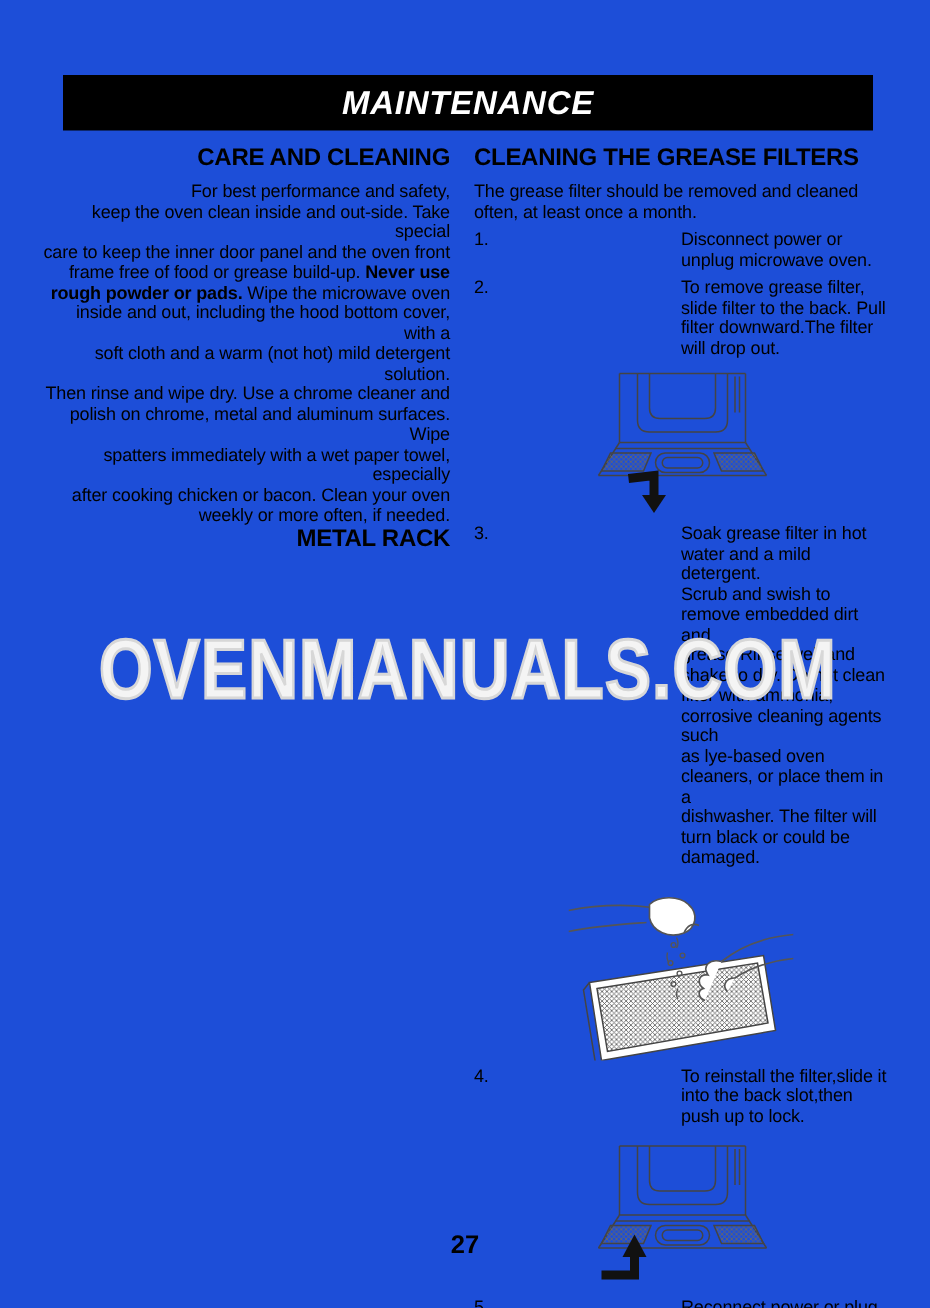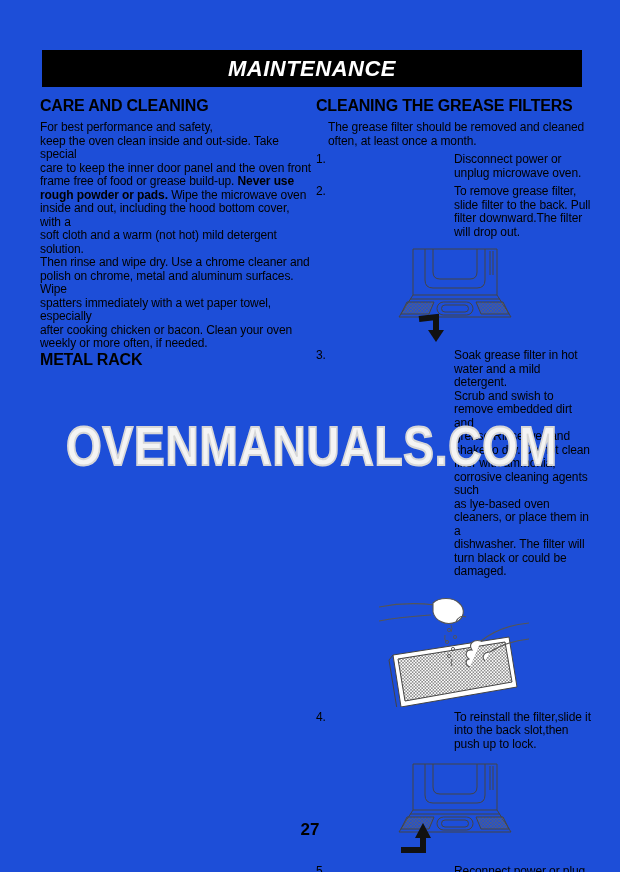--- a/index.html
+++ b/index.html
@@ -8,33 +8,33 @@
     font-family:"Liberation Sans", sans-serif; color:#000; overflow:hidden;
   }
   .header-bar {
     position:absolute; left:42px; top:50px; width:540px; height:37px;
     background:#000; color:#fff; display:flex; align-items:center; justify-content:center;
   }
   .header-bar .title {
     font-size:22px; font-weight:700; font-style:italic; letter-spacing:0.5px;
   }
   .col { position:absolute; top:97px; }
-  .col-left  { left:40px;  width:272px; }
+  .col-left  { left:28px;  width:272px;text-align:right; }
   .col-right { left:316px; width:276px; }
   h2.sec {
     font-size:16px; font-weight:700; margin:0 0 6px 0; letter-spacing:-0.2px;
     white-space:nowrap;
   }
   .body-text {
     font-size:12px; line-height:13.5px; letter-spacing:-0.1px;
     white-space:pre-line; margin:0;
   }
   .bold-inline { font-weight:700; }
   .rack-head { margin-top:14px; }
-  .rc-intro { margin-bottom:5px;margin-left:12px; }
+  .rc-intro { margin-bottom:5px; }
   .step { display:flex; margin:0 0 5px 0; }
   .step-num { width:14px; flex:0 0 14px; }
   .step .body-text { flex:1; }
   .note-block { margin:4px 0 0 14px; }
   .illo { display:flex; justify-content:center; }
   .illo-1 { margin:8px 0 6px; }
   .illo-2 { margin:18px 0 4px; }
   .illo-3 { margin:11px 0 7px; }
   .watermark {
     position:absolute; top:413px; left:66px; z-index:5;

